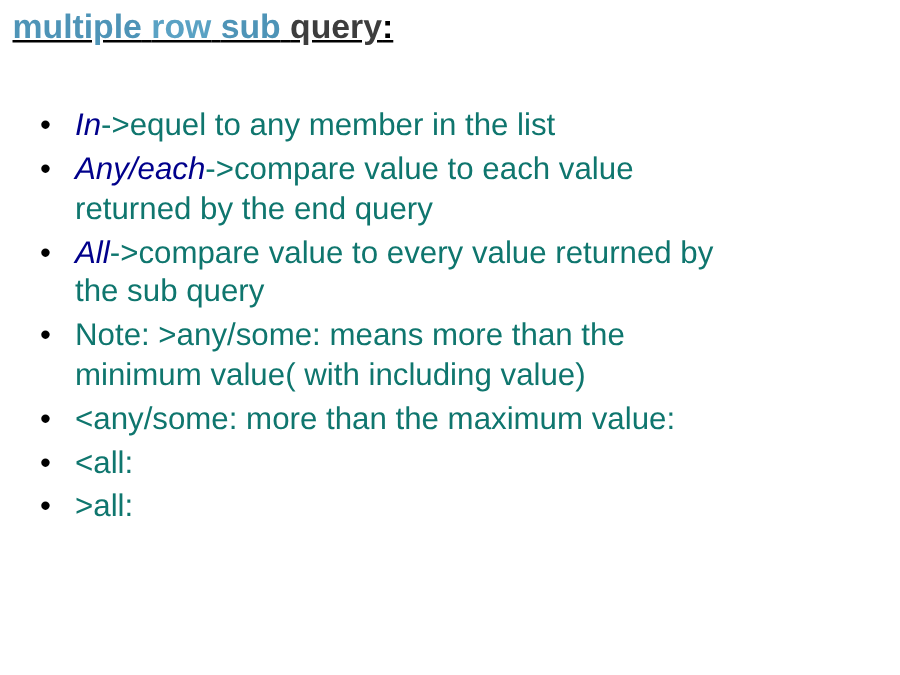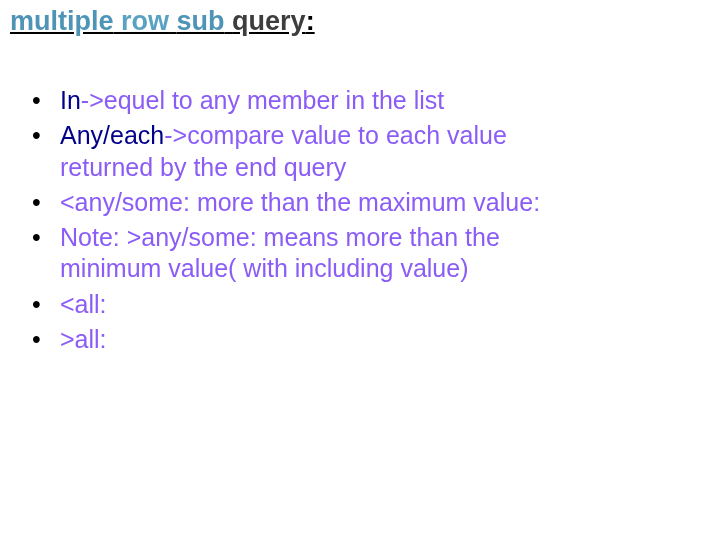--- a/index.html
+++ b/index.html
@@ -44,22 +44,22 @@
   }
   .bullets > li::before {
     content: "•";
     position: absolute;
     left: 0;
     top: 0;
     color: #000000;
     font-size: 25px;
     line-height: 1.25;
   }
-  .kw { color: #00008b; }
-  .blk { color: #8b5cf6; }
+  .kw { color: #00008b; font-style: italic; }
+  .blk { color: #0f766e; }
 </style>
 </head>
 <body>
 
 <div class="slide">
 
   <h1 class="title">
     <span class="t-word-1">multiple</span>
     <span> </span>
     <span class="t-word-2">row</span>
@@ -70,24 +70,27 @@
   </h1>
 
   <ul class="bullets">
     <li>
       <span class="kw">In</span><span class="blk">-&gt;equel to any member in the list</span>
     </li>
     <li>
       <span class="kw">Any/each</span><span class="blk">-&gt;compare value to each value returned by the end query</span>
     </li>
     <li>
-      <span class="blk">&lt;any/some: more than the maximum value:</span>
+      <span class="kw">All</span><span class="blk">-&gt;compare value to every value returned by the sub query</span>
     </li>
     <li>
       <span class="blk">Note: &gt;any/some: means more than the minimum value( with including value)</span>
+    </li>
+    <li>
+      <span class="blk">&lt;any/some: more than the maximum value:</span>
     </li>
     <li>
       <span class="blk">&lt;all:</span>
     </li>
     <li>
       <span class="blk">&gt;all:</span>
     </li>
   </ul>
 
 </div>

